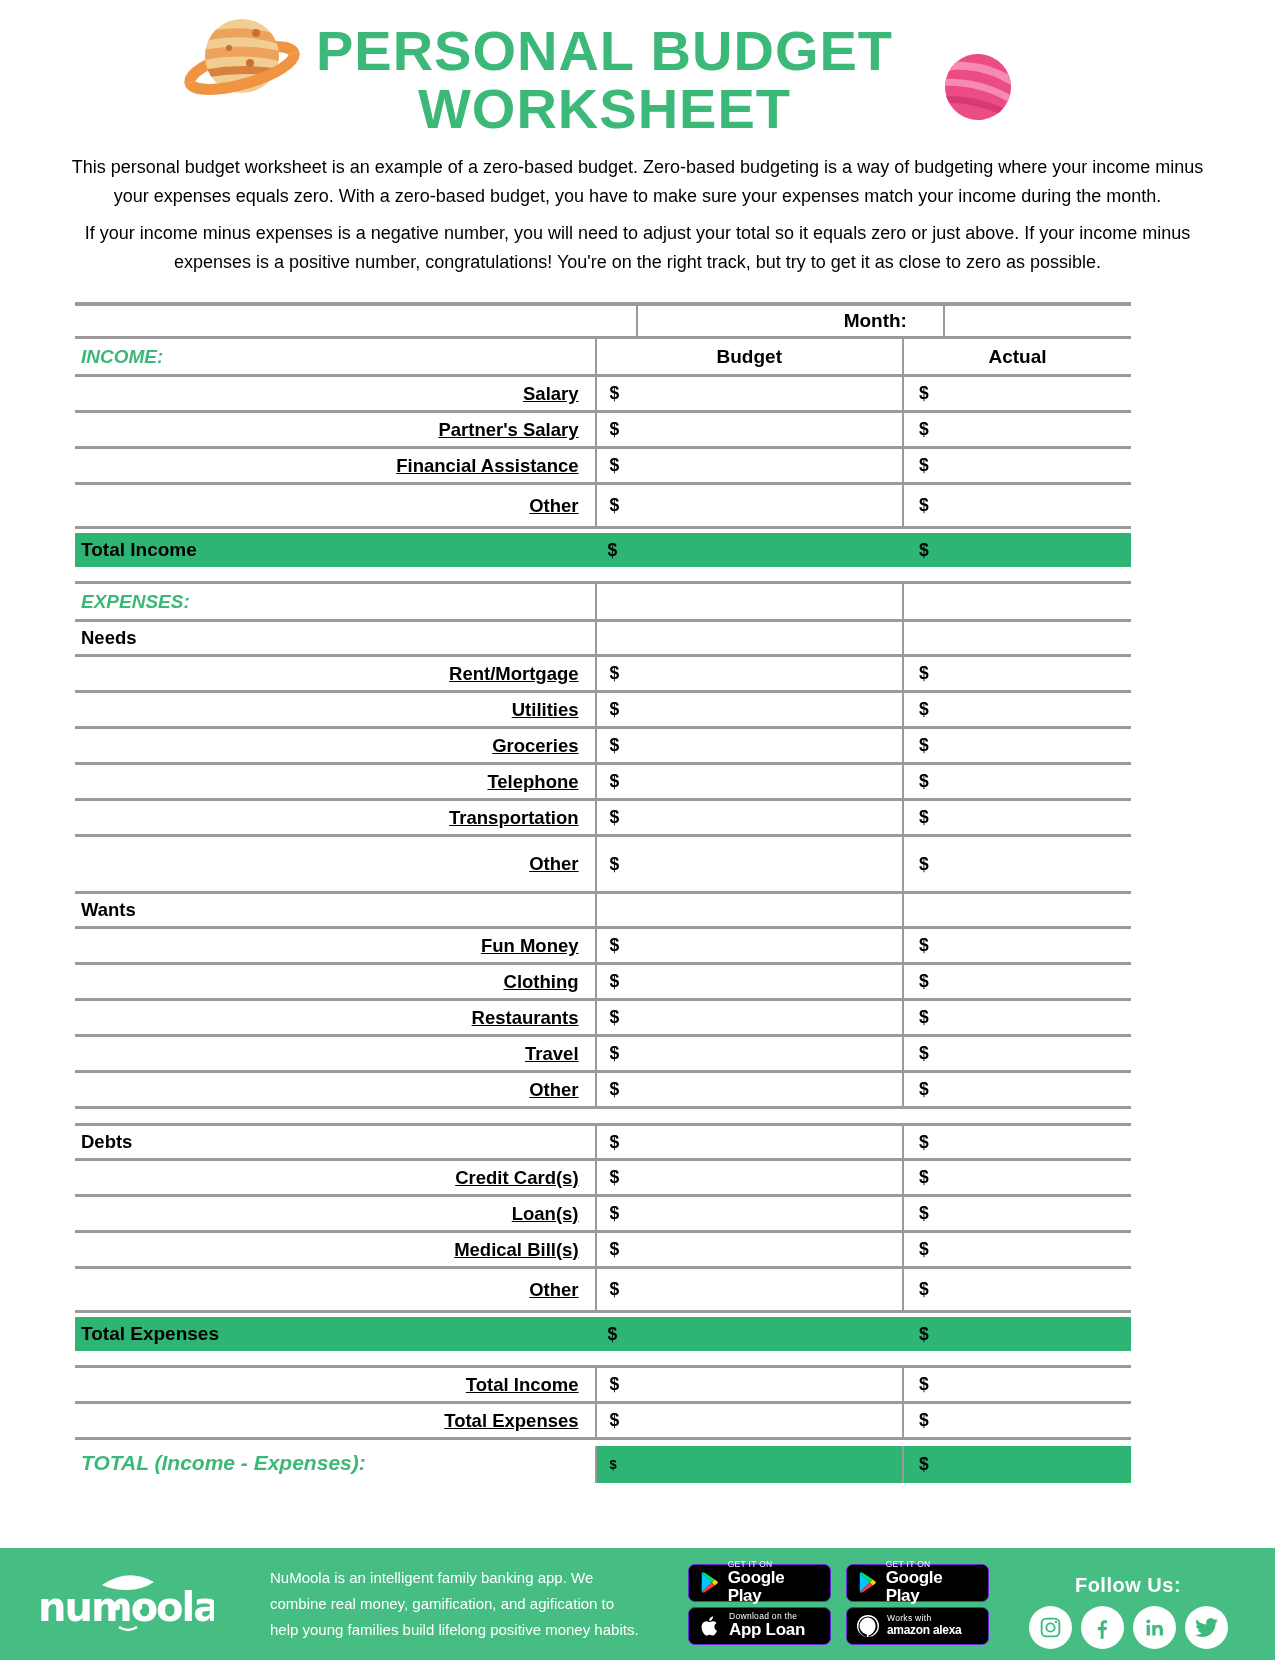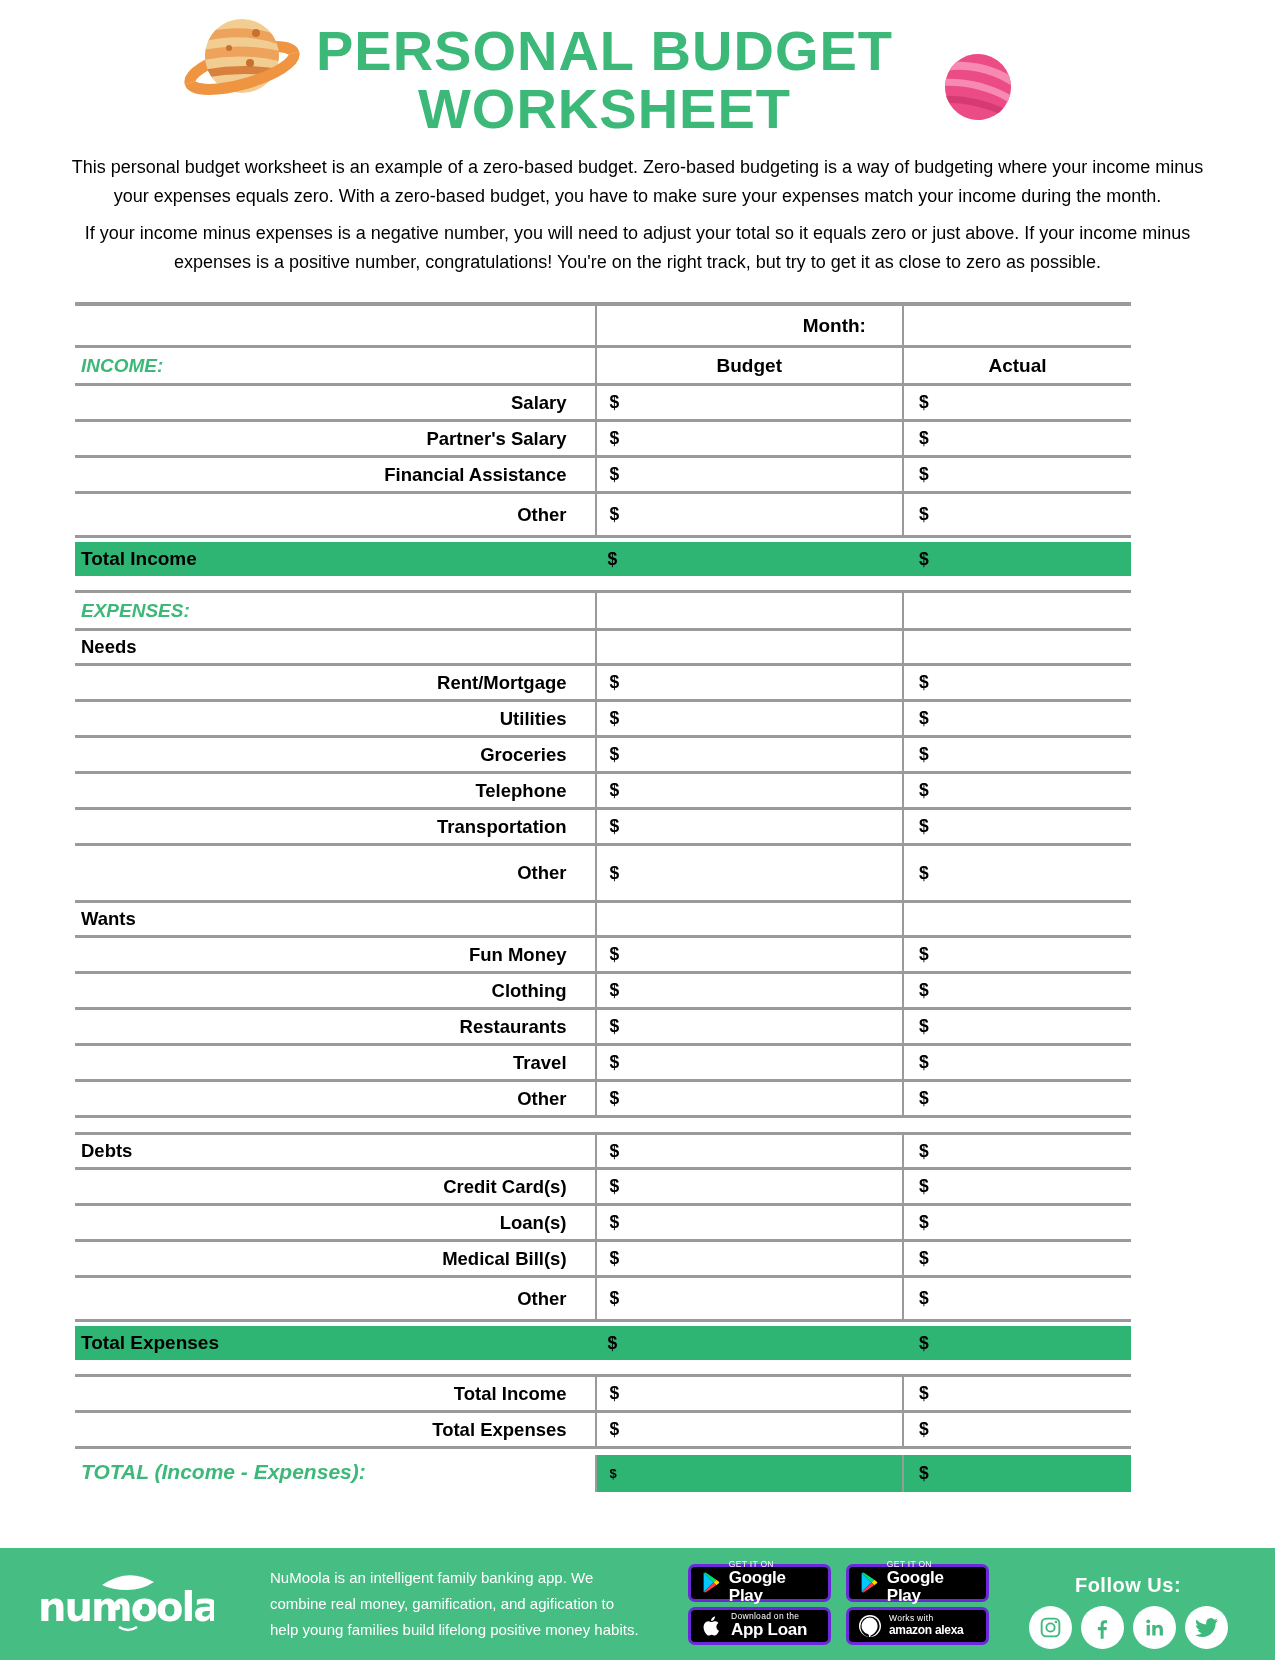--- a/index.html
+++ b/index.html
@@ -18,54 +18,54 @@
            font-size: 18px; line-height: 1.58; }
   .intro.second { margin-top: 9px; }
 
   
   .btable { margin: 26px 0 0 75px; width: 1056px; border-top: 4px solid #9a9a9a; }
   .trow { display: grid; grid-template-columns: 49.2% 29.3% 21.5%;
           border-bottom: 3px solid #9a9a9a; height: 36px; }
   .trow > div { display: flex; align-items: center; }
   .trow:not(.k-bar):not(.k-gap) .c2 { border-left: 2.5px solid #9a9a9a; border-right: 2.5px solid #9a9a9a; }
 
-  .k-month   { height: 42px; }
+  .k-month   { height: 33px; gap: 41px; }
   .k-colhead { height: 38px; }
   .k-sub     { height: 35px; }
   .k-gap     { height: 17px; }
   .tall      { height: 44px; }
   .tall2     { height: 57px; }
 
   .k-bar { height: 34px; margin-top: 4px; border-bottom: none; background: #2fb573; }
 
   .k-grand { height: 46px; border-bottom: none; }
   .k-grand .c2, .k-grand .c3 { background: #2fb573; margin-top: 6px; margin-bottom: 3px; }
 
   .month     { justify-content: flex-end; padding-right: 36px; font-weight: bold; font-size: 19px; }
   .colname   { justify-content: center; font-weight: bold; font-size: 19px; }
   .sechead   { color: #3cb878; font-style: italic; font-weight: bold; font-size: 19px; padding-left: 6px; }
   .subhead   { font-weight: bold; font-size: 18.5px; padding-left: 6px; }
-  .ilabel    { justify-content: flex-end; padding-right: 28px; font-weight: bold; font-size: 18.5px; }
+  .ilabel    { justify-content: flex-end; padding-right: 16px; font-weight: bold; font-size: 18.5px; text-decoration: underline; }
   .barlabel  { font-weight: bold; font-size: 19px; padding-left: 6px; }
   .grandlabel{ color: #3cb878; font-style: italic; font-weight: bold; font-size: 21px; padding-left: 6px; }
 
   .cur { font-weight: bold; font-size: 17.5px; padding-left: 13px; }
   .c3 .cur { padding-left: 15px; }
   .cur.small { font-size: 13px; }
 
   
   .ft { position: absolute; left: 0; bottom: 0; width: 1275px; height: 112px;
         background: #45bd83; display: flex; align-items: center; }
   .logo { margin-left: 36px; width: 178px; flex: 0 0 auto; }
   .ftdesc { margin-left: 56px; width: 372px; color: #fff; font-size: 15px; line-height: 1.72; }
   .badges { margin-left: 46px; display: grid; grid-template-columns: 143px 143px;
             gap: 5px 15px; flex: 0 0 auto; }
   .badge { width: 143px; height: 38px; background: #000; border-radius: 7px;
            display: flex; align-items: center; padding: 0 9px; gap: 7px; color: #fff;
-           border: 3px solid #6d28d9; }
+           border: 1px solid #6d28d9; }
   .badge .txt { display: flex; flex-direction: column; line-height: 1.08; }
   .badge .b1 { font-size: 8.5px; letter-spacing: .3px; }
   .badge .b2 { font-size: 17px; font-weight: bold; letter-spacing: -0.3px; }
   .badge.amazon-alexa .b2 { font-size: 12px; }
   .follow { margin-left: 34px; width: 210px; text-align: center; }
   .fu { color: #fff; font-weight: bold; font-size: 20px; letter-spacing: .5px; margin-bottom: 9px; margin-top: 15px; }
   .socials { display: flex; gap: 9px; justify-content: center; }
   .soc { width: 43px; height: 43px; border-radius: 50%; background: #fff;
          display: flex; align-items: center; justify-content: center; }
 </style>

